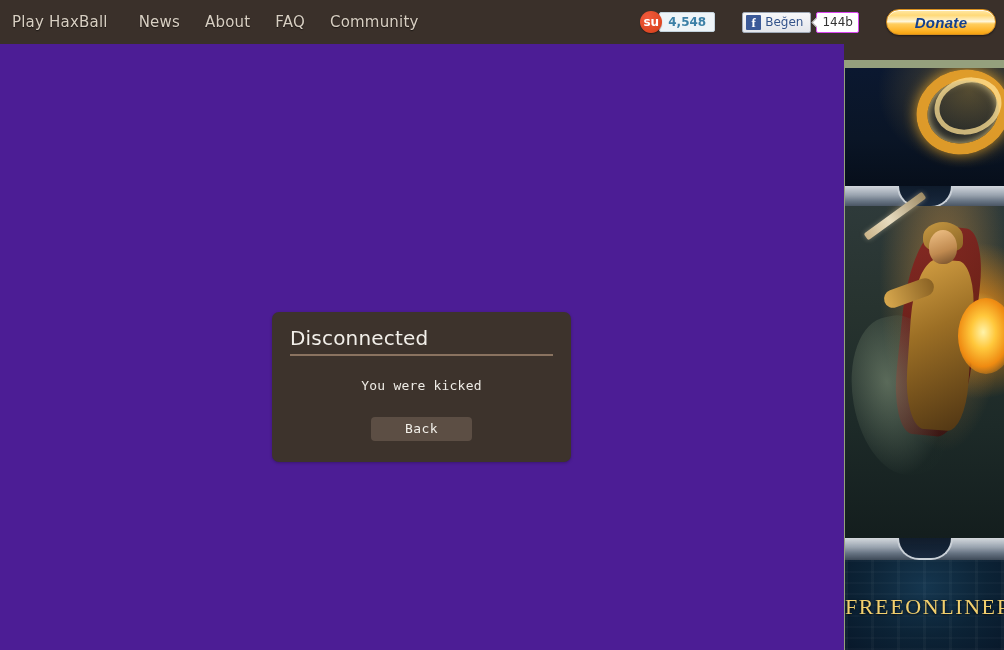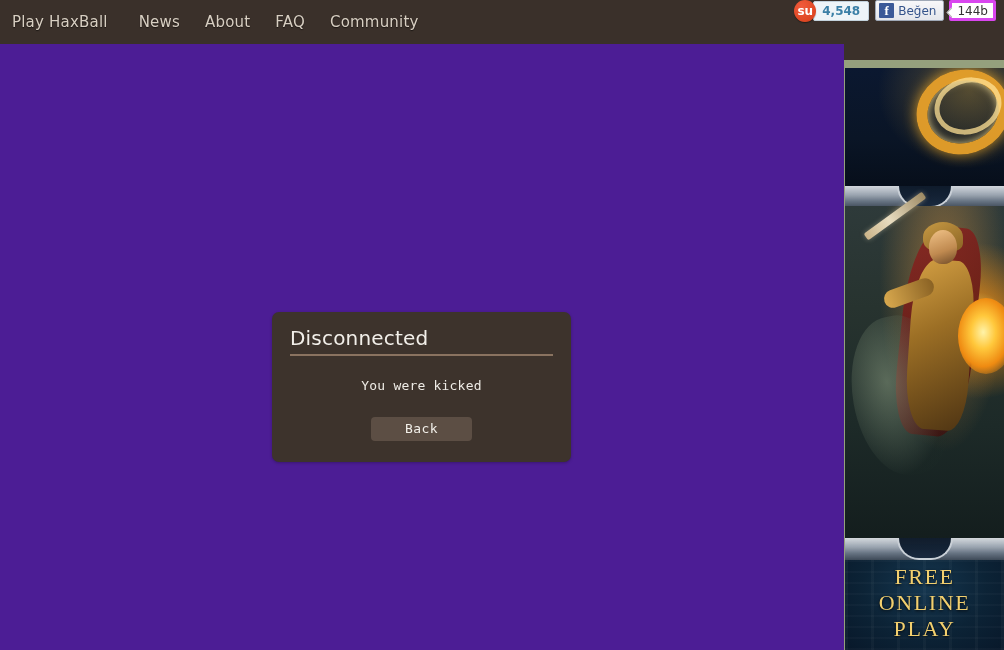--- a/index.html
+++ b/index.html
@@ -51,21 +51,22 @@
   }
   .nav-item:first-child { margin-right: 18px; }
 
   
   #social {
     position: absolute;
     right: 8px;
     top: 0;
     height: 44px;
     display: flex;
-    gap: 6px;
+    align-items: center;
+    gap: 27px;
   }
 
   
   .su-widget {
     display: flex;
     align-items: center;
     height: 22px;
   }
   .su-icon {
     width: 22px; height: 22px;
@@ -195,21 +196,21 @@
     color: #34538b;
     font-size: 12px;
     font-family: "DejaVu Sans", sans-serif;
     line-height: 1;
   }
   .fb-count {
     position: relative;
     margin-left: 5px;
     height: 21px;
     background: #ffffff;
-    border: 3px solid #d946ef;
+    border: 1px solid #d946ef;
     border-radius: 2px;
     color: #333333;
     font-size: 12px;
     font-family: "DejaVu Sans", sans-serif;
     display: flex;
     align-items: center;
     padding: 0 5px;
     box-sizing: border-box;
     cursor: pointer;
   }
@@ -502,21 +503,21 @@
   }
 
   
   #ad-bottom {
     top: 492px; height: 90px;
     background:
       repeating-linear-gradient(0deg, rgba(255,255,255,0.022) 0px, rgba(255,255,255,0.022) 2px, rgba(0,0,0,0) 2px, rgba(0,0,0,0) 11px),
       repeating-linear-gradient(90deg, rgba(255,255,255,0.03) 0px, rgba(255,255,255,0.03) 3px, rgba(0,0,0,0) 3px, rgba(0,0,0,0) 26px),
       radial-gradient(ellipse at 50% 30%, #15364f 0%, #0c2336 55%, #08182a 100%);
     display: flex;
-    flex-direction: column;
+    flex-direction: row;
     align-items: center;
     justify-content: flex-start;
     padding-top: 4px;
     box-sizing: border-box;
   }
   .ad-cta-line {
     color: #f2cf6e;
     font-family: "Liberation Serif", serif;
     font-size: 22px;
     line-height: 26px;
@@ -550,20 +551,23 @@
 
 
       <div class="fb-widget">
         <span class="fb-button">
           <span class="fb-f">f</span>
           <span class="fb-label">Beğen</span>
         </span>
         <span class="fb-count">144b</span>
       </div>
 
+      <div class="donate-button">
+        <span class="donate-label">Donate</span>
+      </div>
 
     </div>
   </div>
 
   <div id="game-area">
 
     <div id="dialog">
       <div id="dialog-title">Disconnected</div>
       <div id="dialog-rule"></div>
       <div id="dialog-message">You were kicked</div>

